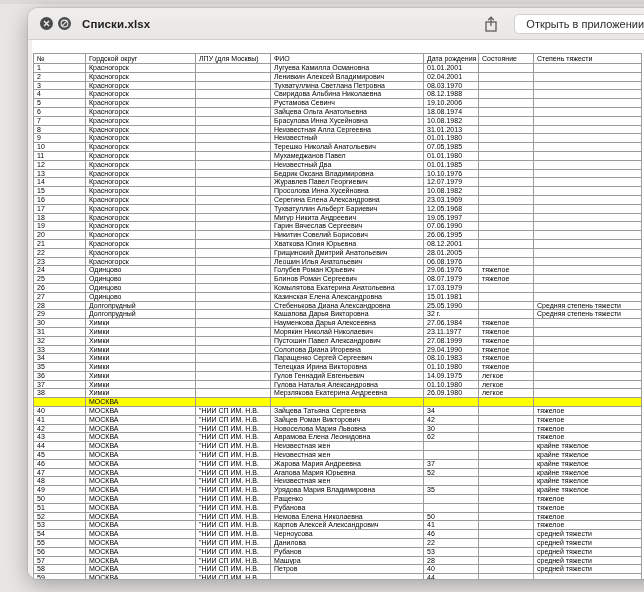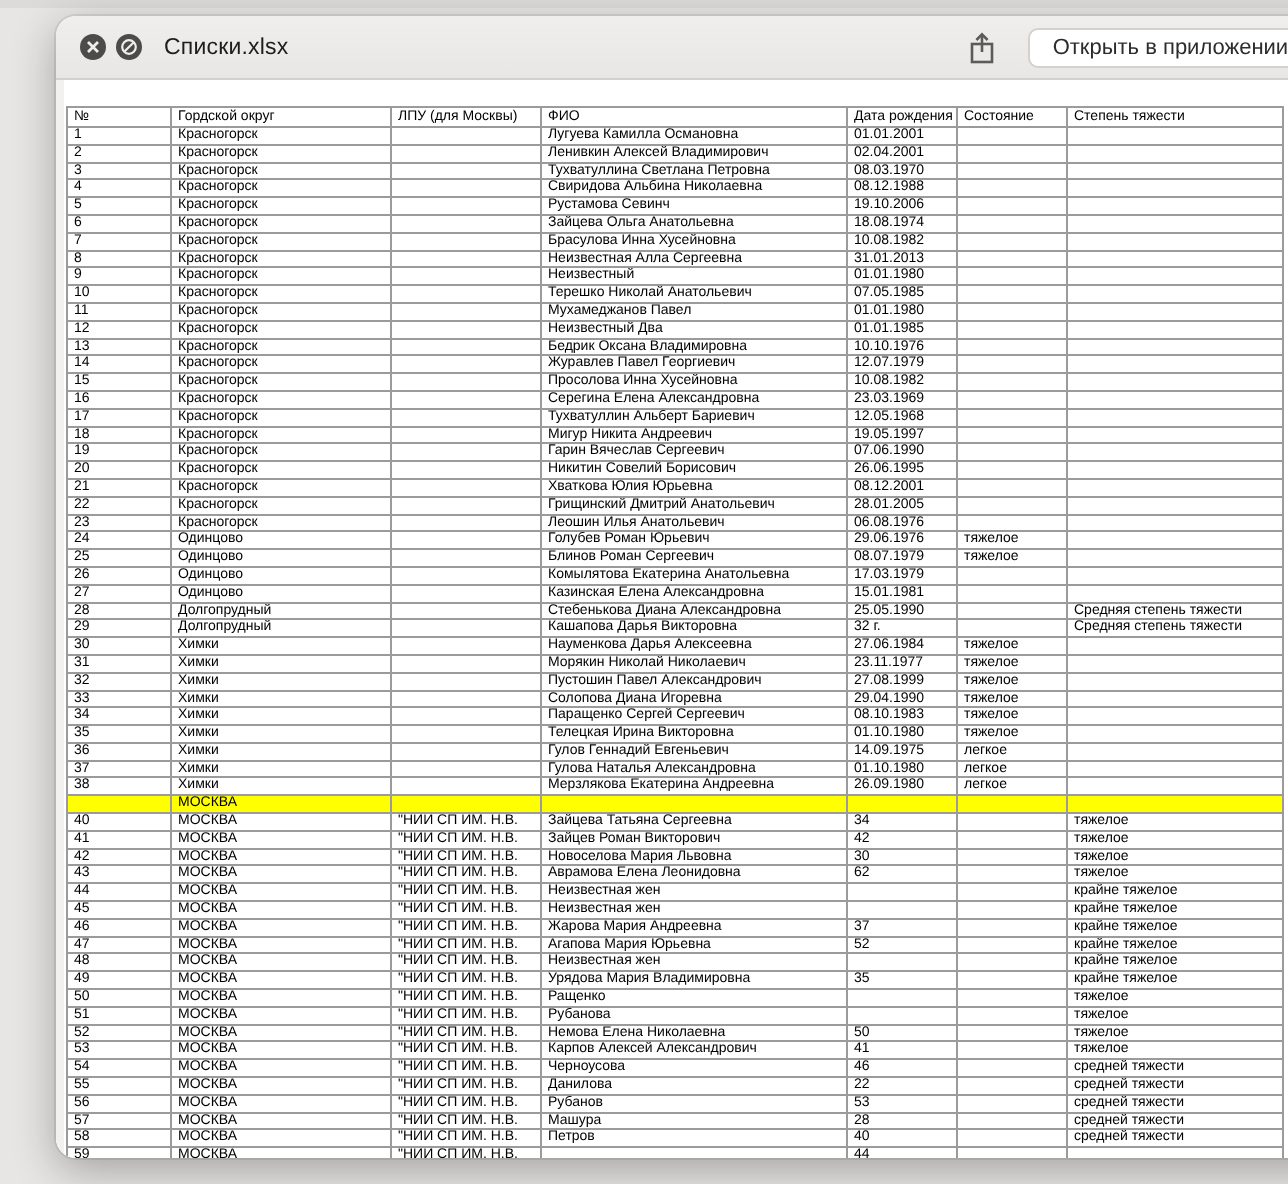--- a/index.html
+++ b/index.html
@@ -12,21 +12,21 @@
     background:#fff; border-radius:10px; overflow:hidden;
     box-shadow:0 6px 22px rgba(0,0,0,.30), 0 0 0 1px rgba(0,0,0,.08); }
 
   .titlebar { height:32px; background:linear-gradient(#efeeed,#e9e7e6);
     border-bottom:1px solid #d2d0cf; display:flex; align-items:center;
     padding:0 12px 0 12px; }
   .tb-icon { width:13px; height:13px; border-radius:50%; background:#4b4b4b;
     display:flex; align-items:center; justify-content:center; margin-right:5px;
     color:#efeeed; font-size:9px; line-height:13px; font-weight:bold; flex:0 0 auto; }
   .tb-icon svg { display:block; }
-  .win-title { margin-left:6px; font-size:11.5px; font-weight:normal; color:#1d1d1d;
+  .win-title { margin-left:6px; font-size:11.5px; font-weight:bold; color:#1d1d1d;
     letter-spacing:.1px; }
   .tb-spacer { flex:1; }
   .share-btn { width:18px; height:18px; margin-right:14px; flex:0 0 auto; cursor:default; }
   .open-btn { flex:0 0 auto; background:#ffffff; border:1px solid #d3d1d0;
     border-radius:5px; padding:3px 11px; font-size:11px; color:#2c2c2c;
     white-space:nowrap; }
 
   .content { position:relative; height:539px; background:#fff; overflow:hidden; }
   .content::before { content:""; position:absolute; left:0; top:0; bottom:0; width:4px;
     background:#f2f1f0; }

